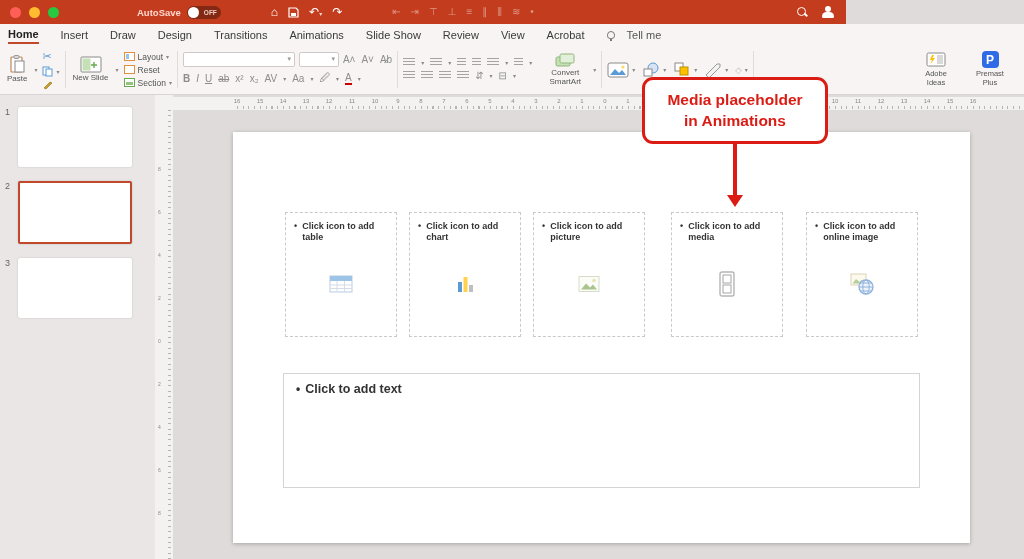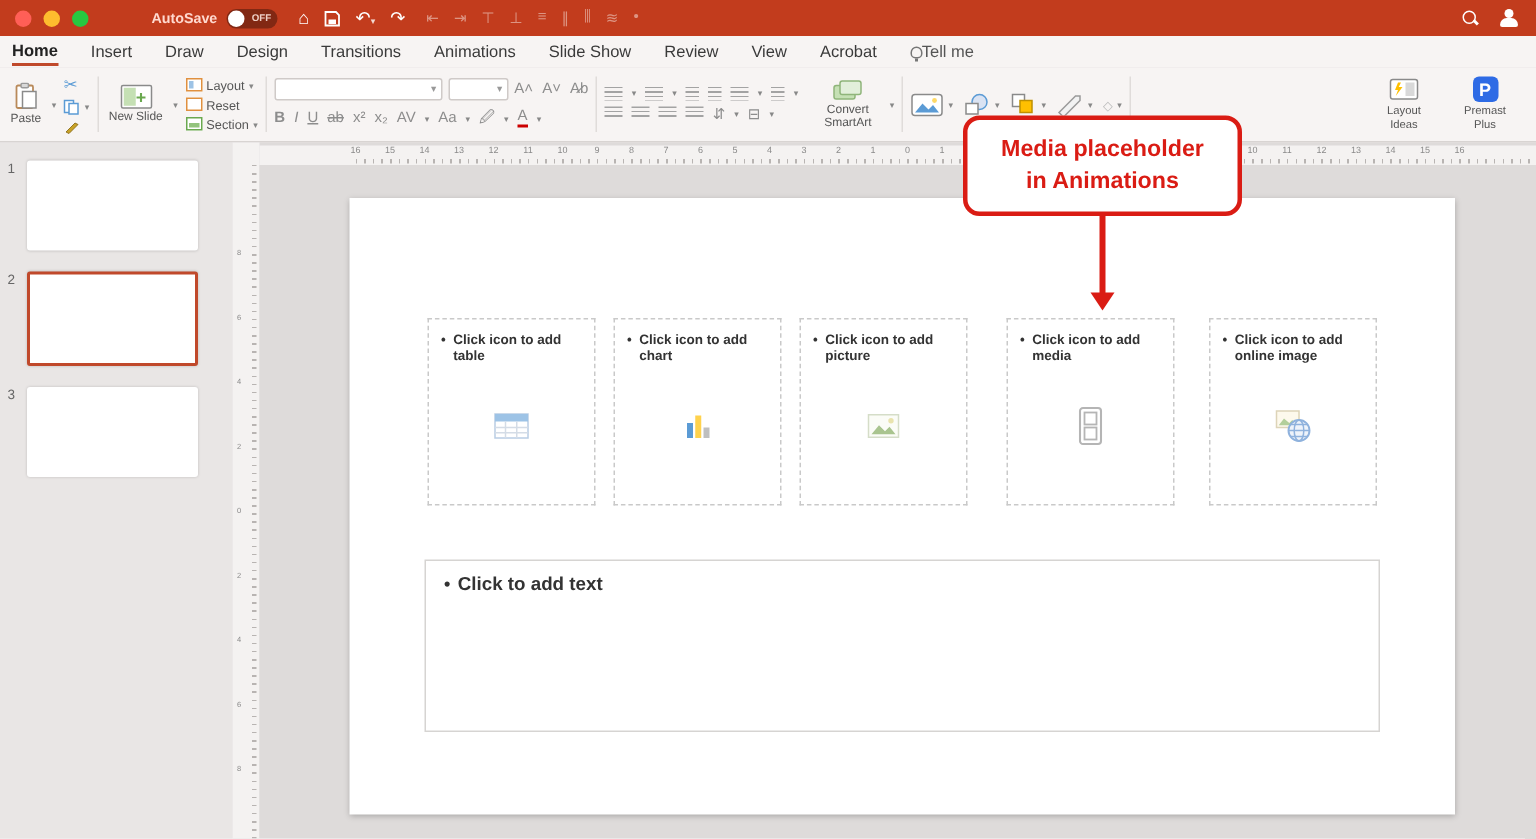--- a/index.html
+++ b/index.html
@@ -1,22 +1,22 @@
 <!DOCTYPE html>
 <html><head>
 <meta charset="utf-8">
 <style>
   * { margin:0; padding:0; box-sizing:border-box; }
   html,body { width:1024px; height:559px; overflow:hidden; }
   body { font-family:"Liberation Sans", sans-serif; background:#dedbda; }
   #app { position:relative; width:1024px; height:559px; }
 
   
-  .titlebar { position:absolute; left:0; top:0; width:1024px; height:24px;
-    background:#c23c1d; display:flex; align-items:center; color:#fff; }
+  .titlebar { position:absolute; left:0; top:0; width:846px; height:24px;
+    background:#c23c1d; display:flex; align-items:center; color:#fff;gap:36px; }
   .traffic { display:flex; gap:8px; margin-left:10px; }
   .tl { width:11px; height:11px; border-radius:50%; }
   .tl.red{background:#ff5f57}.tl.yel{background:#febc2e}.tl.grn{background:#28c840}
   .autosave { display:flex; align-items:center; gap:6px; margin-left:42px; font-size:9.5px; font-weight:700; color:#ffd9cf; }
   .as-toggle { width:34px; height:13px; border-radius:7px; background:rgba(0,0,0,.33); position:relative;
     font-size:6.5px; color:#eecfc6; display:flex; align-items:center; justify-content:flex-end; padding-right:4px; }
   .as-knob { position:absolute; left:1px; top:1px; width:11px; height:11px; border-radius:50%; background:#fff; }
   .tb-icons { display:flex; align-items:center; gap:10px; margin-left:14px; font-size:12px; }
   .tb-ic { color:#fff; line-height:1; cursor:default; }
   .tb-ic svg { display:block; }
@@ -29,21 +29,21 @@
   .user-ic { position:relative; width:13px; height:12px; }
   .user-ic::before{ content:""; position:absolute; left:4px; top:0; width:6px; height:6px; background:#fff; border-radius:50%; }
   .user-ic::after{ content:""; position:absolute; left:1px; top:6px; width:12px; height:6px; background:#fff; border-radius:6px 6px 2px 2px; }
 
   
   .tabbar { position:absolute; left:0; top:24px; width:1024px; height:21px; background:#f7f4f3;
     display:flex; align-items:center; font-size:11px; color:#3a3a3a; }
   .tab { padding:3px 0 2px; margin-left:22px; cursor:default; white-space:nowrap; }
   .tab:first-child { margin-left:8px; }
   .tab.active { font-weight:700; color:#222; border-bottom:2.5px solid #c0492b; }
-  .tellme { display:flex; align-items:center; gap:0; margin-left:22px; color:#555; }
+  .tellme { display:flex; align-items:center; gap:12px; margin-left:22px; color:#555; }
   .bulb-ic { width:8px; height:8px; border:1.2px solid #777; border-radius:50% 50% 40% 40%; position:relative; }
   .bulb-ic::after { content:""; position:absolute; left:2px; top:7px; width:2px; height:2px; background:#777; }
   .tab-actions { margin-left:auto; display:flex; align-items:center; gap:10px; margin-right:10px; color:#c0492b; font-size:10.5px; }
   .action-btn { display:flex; align-items:center; gap:4px; border:1px solid #e4ded c; padding:1px 7px; border-radius:3px; background:#fbf9f8; border:1px solid #e7e2e0; }
   .share-ic svg, .comment-ic svg { display:block; }
 
   
   .ribbon { position:absolute; left:0; top:45px; width:1024px; height:50px; background:#f7f4f3;
     border-bottom:1px solid #d8d4d2; display:flex; align-items:stretch; font-size:8px; color:#666; }
   .rgroup { display:flex; align-items:center; padding:3px 5px; gap:5px; }
@@ -335,21 +335,21 @@
     </div>
     <div class="rsep"></div>
 
     <div class="rgroup" style="margin-left:auto; gap:2px;">
       <div class="rlabelbtn">
         <svg width="20" height="17" viewBox="0 0 20 17">
             <rect x="1" y="2" width="18" height="13" rx="1.5" fill="#fff" stroke="#8a8a8a"></rect>
             <rect x="11" y="4" width="6" height="9" fill="#d9d9d9"></rect>
             <path d="M6 4 4 9h2l-1.5 4L9 7H6.5L8 4z" fill="#ffc000"></path>
           </svg>
-        <span class="lbl" style="max-width:34px">Layout Ideas</span>
+        <span class="lbl" style="max-width:34px">Adobe Ideas</span>
       </div>
       <div class="rsep"></div>
       <div class="rlabelbtn">
         <span class="premast-ic">P</span>
         <span class="lbl" style="max-width:40px">Premast Plus</span>
       </div>
       <div class="rsep"></div>
     </div>
   </div>
 

